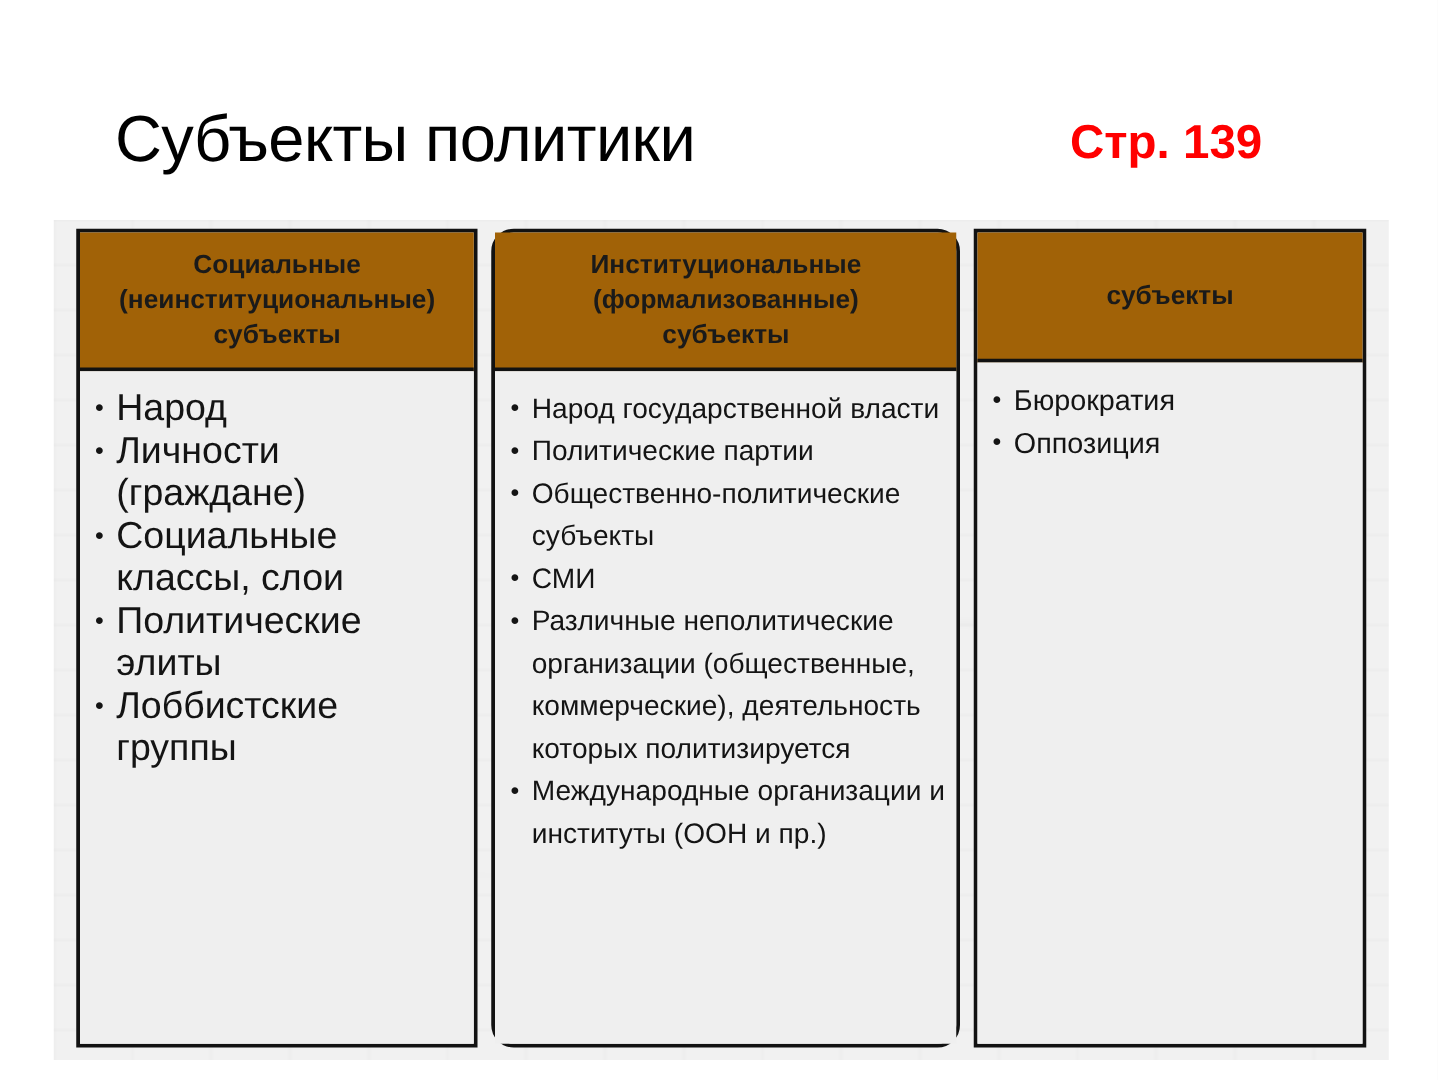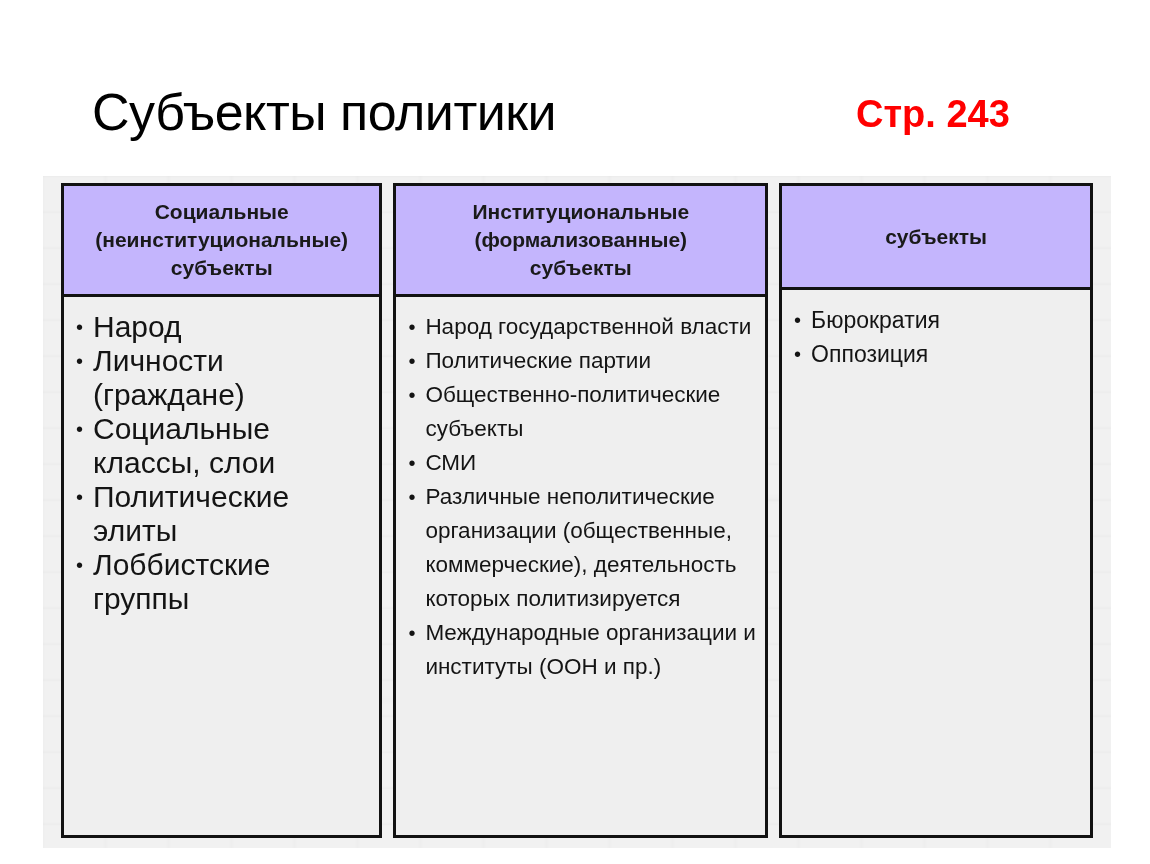--- a/index.html
+++ b/index.html
@@ -85,26 +85,26 @@
   }
   .table-col {
     border: 3px solid #121212;
     background: #ececec;
     display: flex;
     flex-direction: column;
     position: relative;
     box-sizing: border-box;
   }
   .col-1 { width: 343px; }
-  .col-2 { width: 400px; }
+  .col-2 { width: 400px; border-radius: 18px; }
   .col-3 { width: 335px; }
 
   .col-head {
     border-bottom: 3px solid #121212;
-    background: #c4b5fd;
+    background: #a16207;
     text-align: center;
     font-size: 21px;
     font-weight: bold;
     color: #1a1a1a;
     line-height: 28px;
     padding: 12px 6px 12px 6px;
     min-height: 104px;
     box-sizing: border-box;
     display: flex;
     flex-direction: column;
@@ -141,21 +141,21 @@
     color: #141414;
   }
   .col-2 .bullet-item { font-size: 22.5px; }
   .col-3 .bullet-item { font-size: 23px; }
 </style>
 </head>
 <body>
 
 <div class="slide-header">
   <div class="slide-title">Субъекты политики</div>
-  <div class="page-ref">Стр. 243</div>
+  <div class="page-ref">Стр. 139</div>
 </div>
 
 <div class="scan-sheet">
   <div class="scan-noise"></div>
 
   <div class="table-wrap">
 
     <div class="table-col col-1">
       <div class="col-head">
         <span class="hl">Социальные</span>

